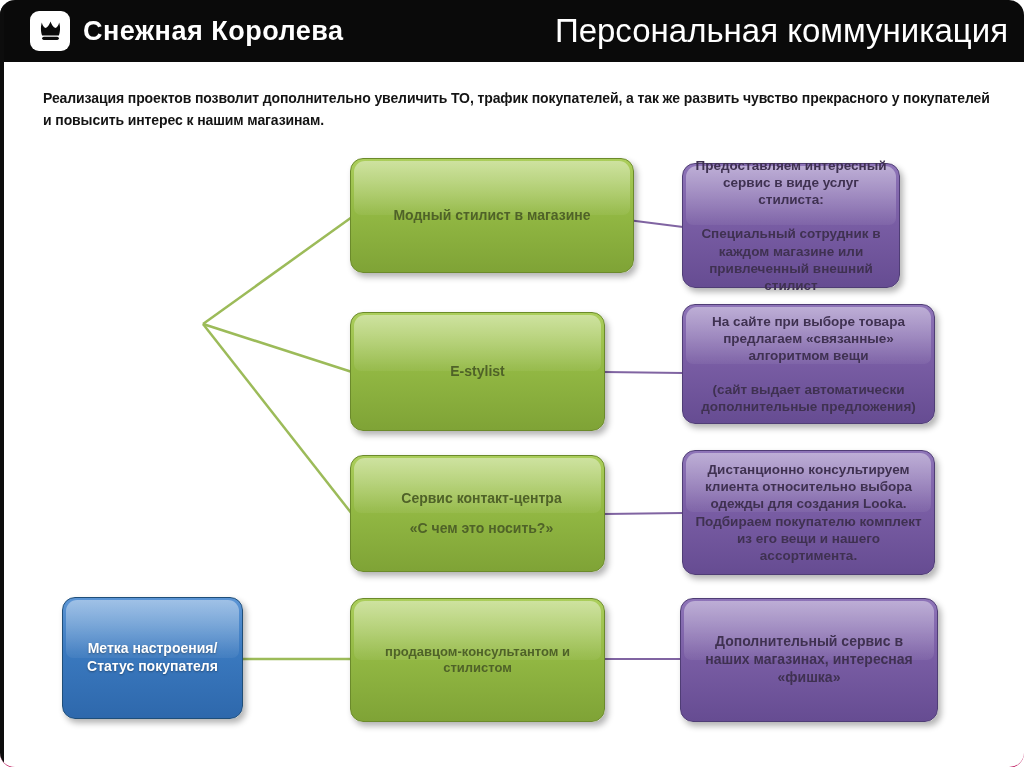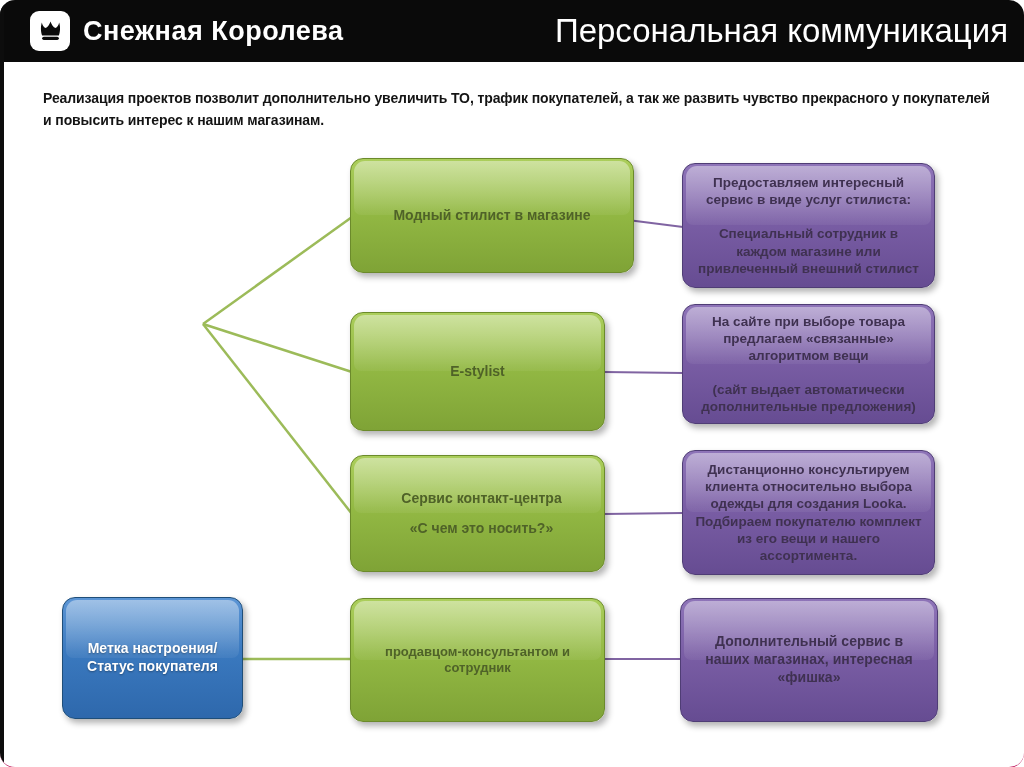--- a/index.html
+++ b/index.html
@@ -102,24 +102,24 @@
     <p>Модный стилист в магазине</p>
   </div>
   <div class="node green" style="left:350px;top:312px;width:255px;height:119px;">
     <p>E-stylist</p>
   </div>
   <div class="node green gap-wide" style="left:350px;top:455px;width:255px;height:117px;padding-left:20px;">
     <p>Сервис контакт-центра</p>
     <p>«С чем это носить?»</p>
   </div>
   <div class="node green fs13" style="left:350px;top:598px;width:255px;height:124px;padding:8px;">
-    <p>продавцом-консультантом и сотрудник</p>
+    <p>продавцом-консультантом и стилистом</p>
   </div>
 
-  <div class="node purple" style="left:682px;top:163px;width:253px;height:125px;">
+  <div class="node purple" style="left:682px;top:163px;width:218px;height:125px;">
     <p>Предоставляем  интересный сервис в виде услуг стилиста:</p>
     <p>Специальный сотрудник в каждом магазине или привлеченный внешний стилист</p>
   </div>
   <div class="node purple" style="left:682px;top:304px;width:253px;height:120px;">
     <p>На сайте при выборе товара предлагаем «связанные» алгоритмом вещи</p>
     <p>(сайт выдает автоматически дополнительные предложения)</p>
   </div>
   <div class="node purple" style="left:682px;top:450px;width:253px;height:125px;padding:8px 10px;">
     <p>Дистанционно  консультируем клиента относительно выбора одежды для создания Looka. Подбираем покупателю комплект из его вещи и нашего ассортимента.</p>
   </div>

